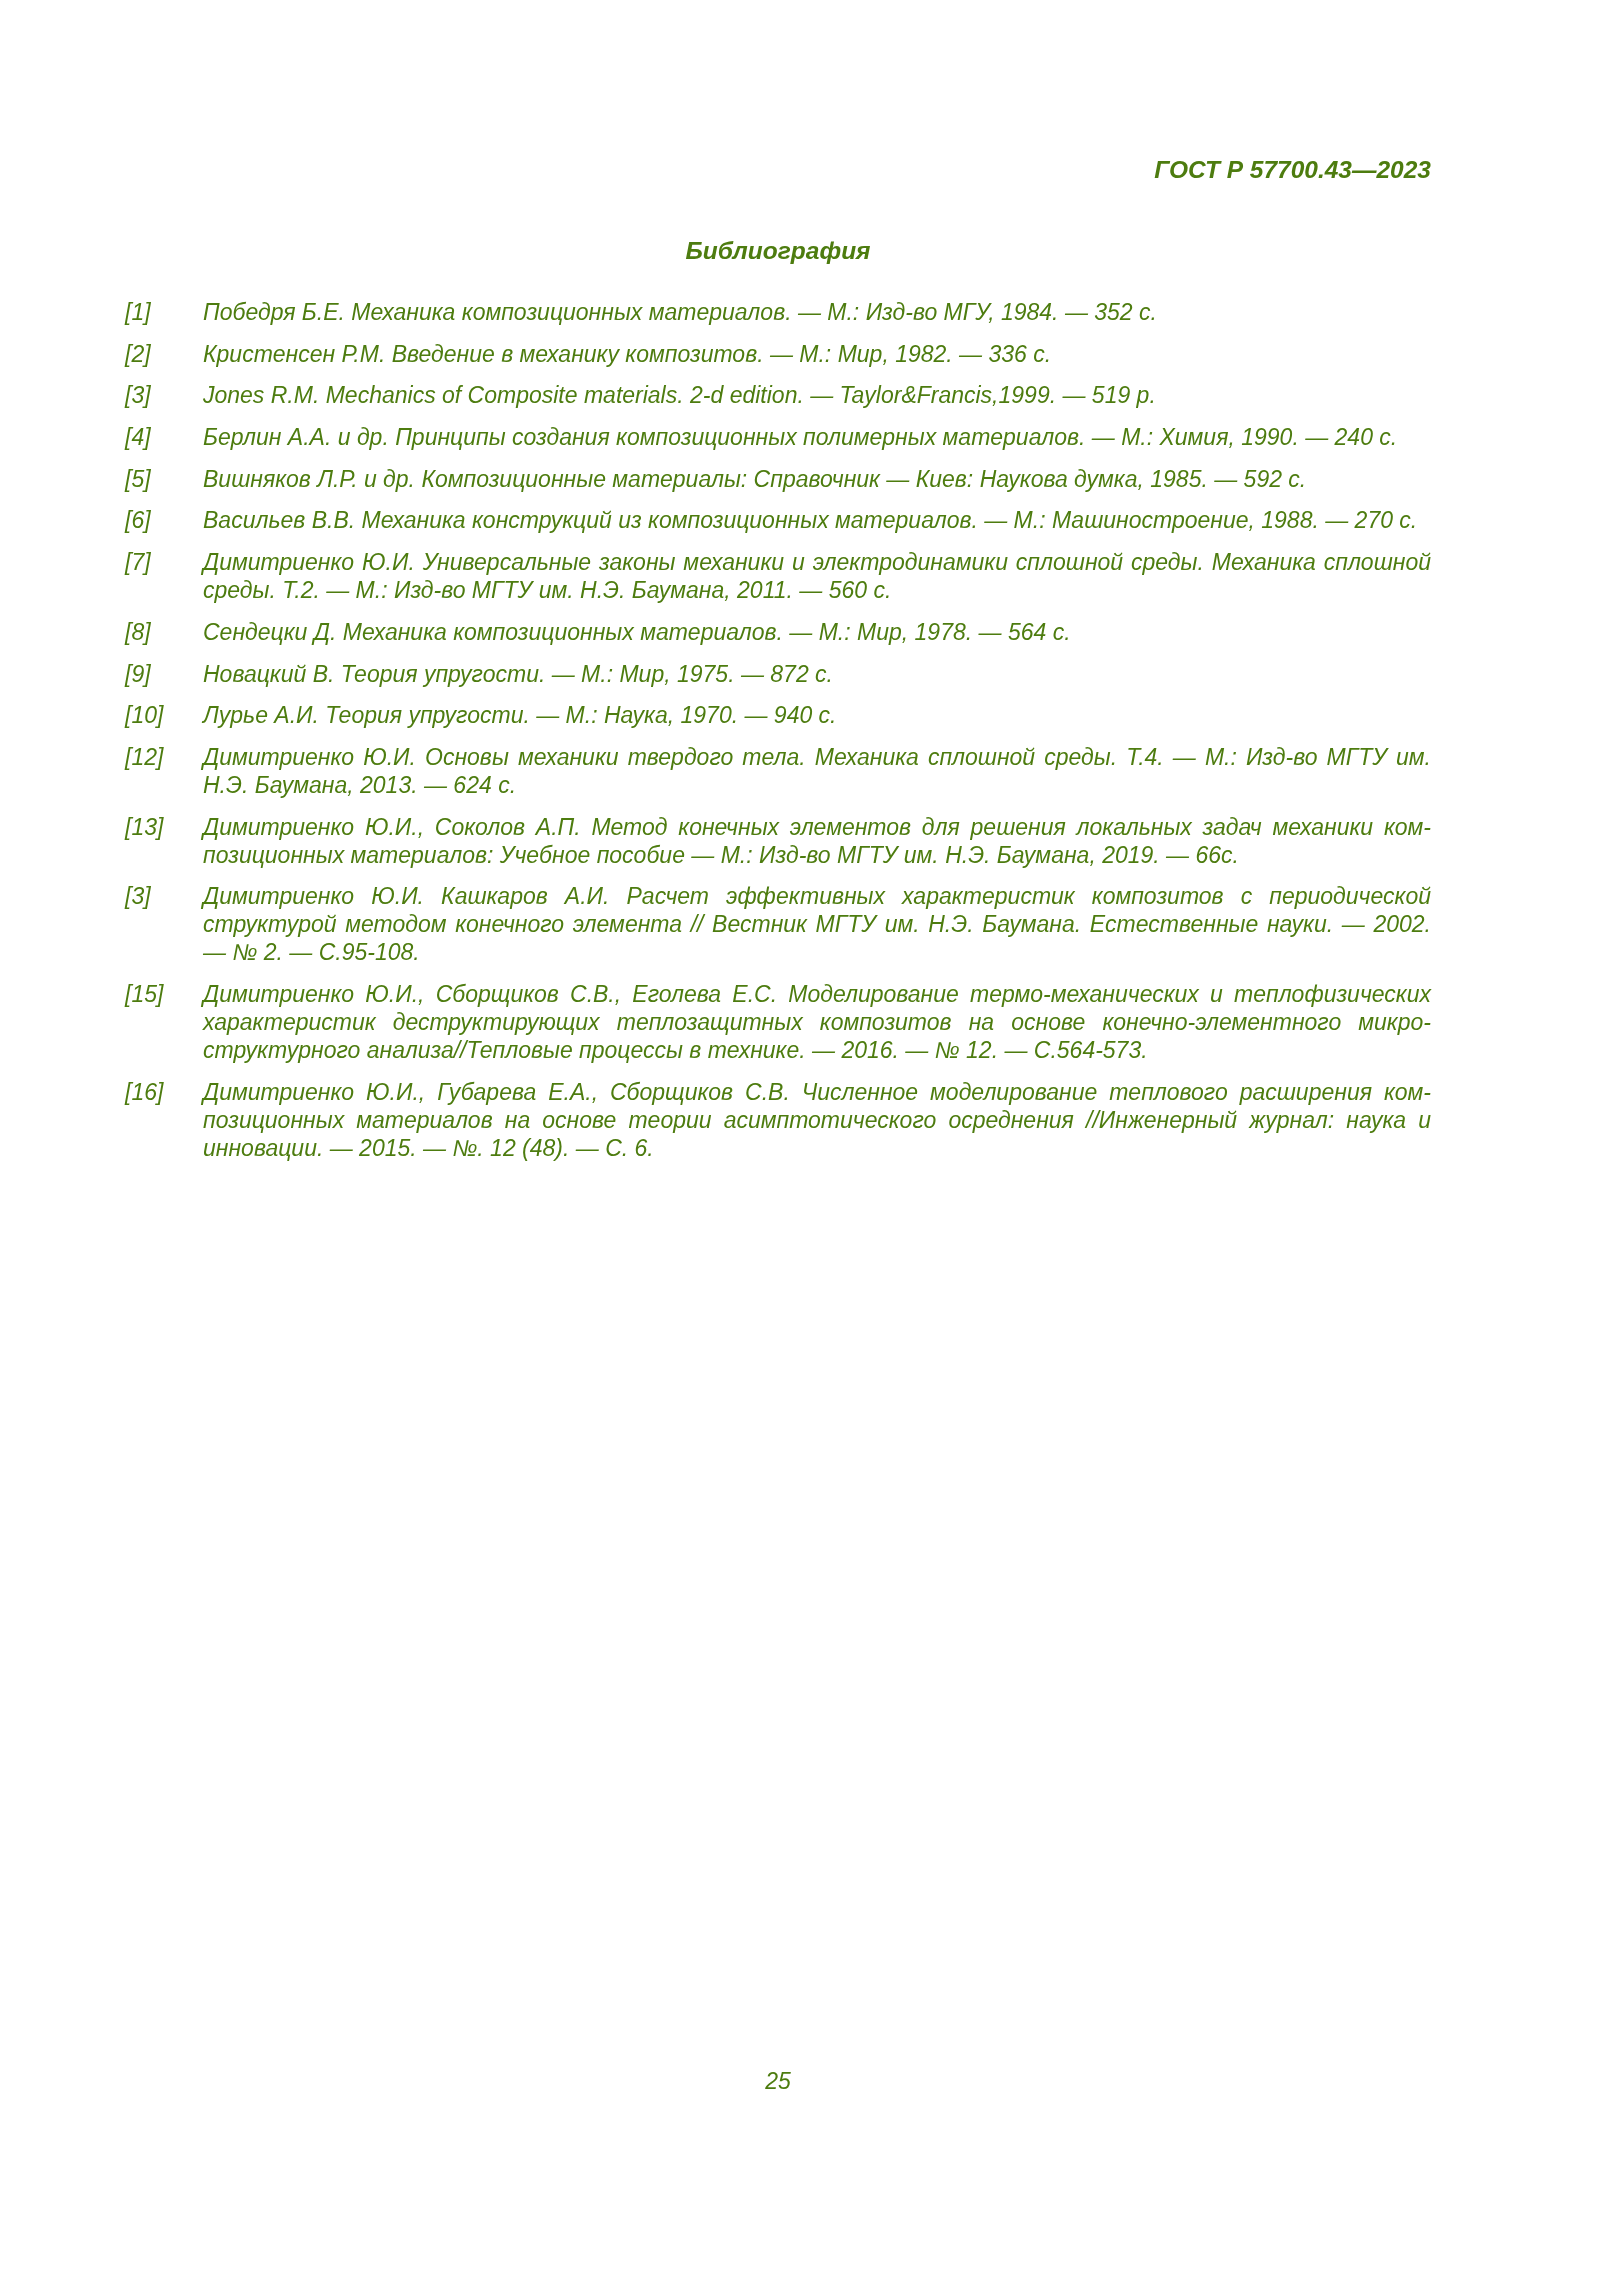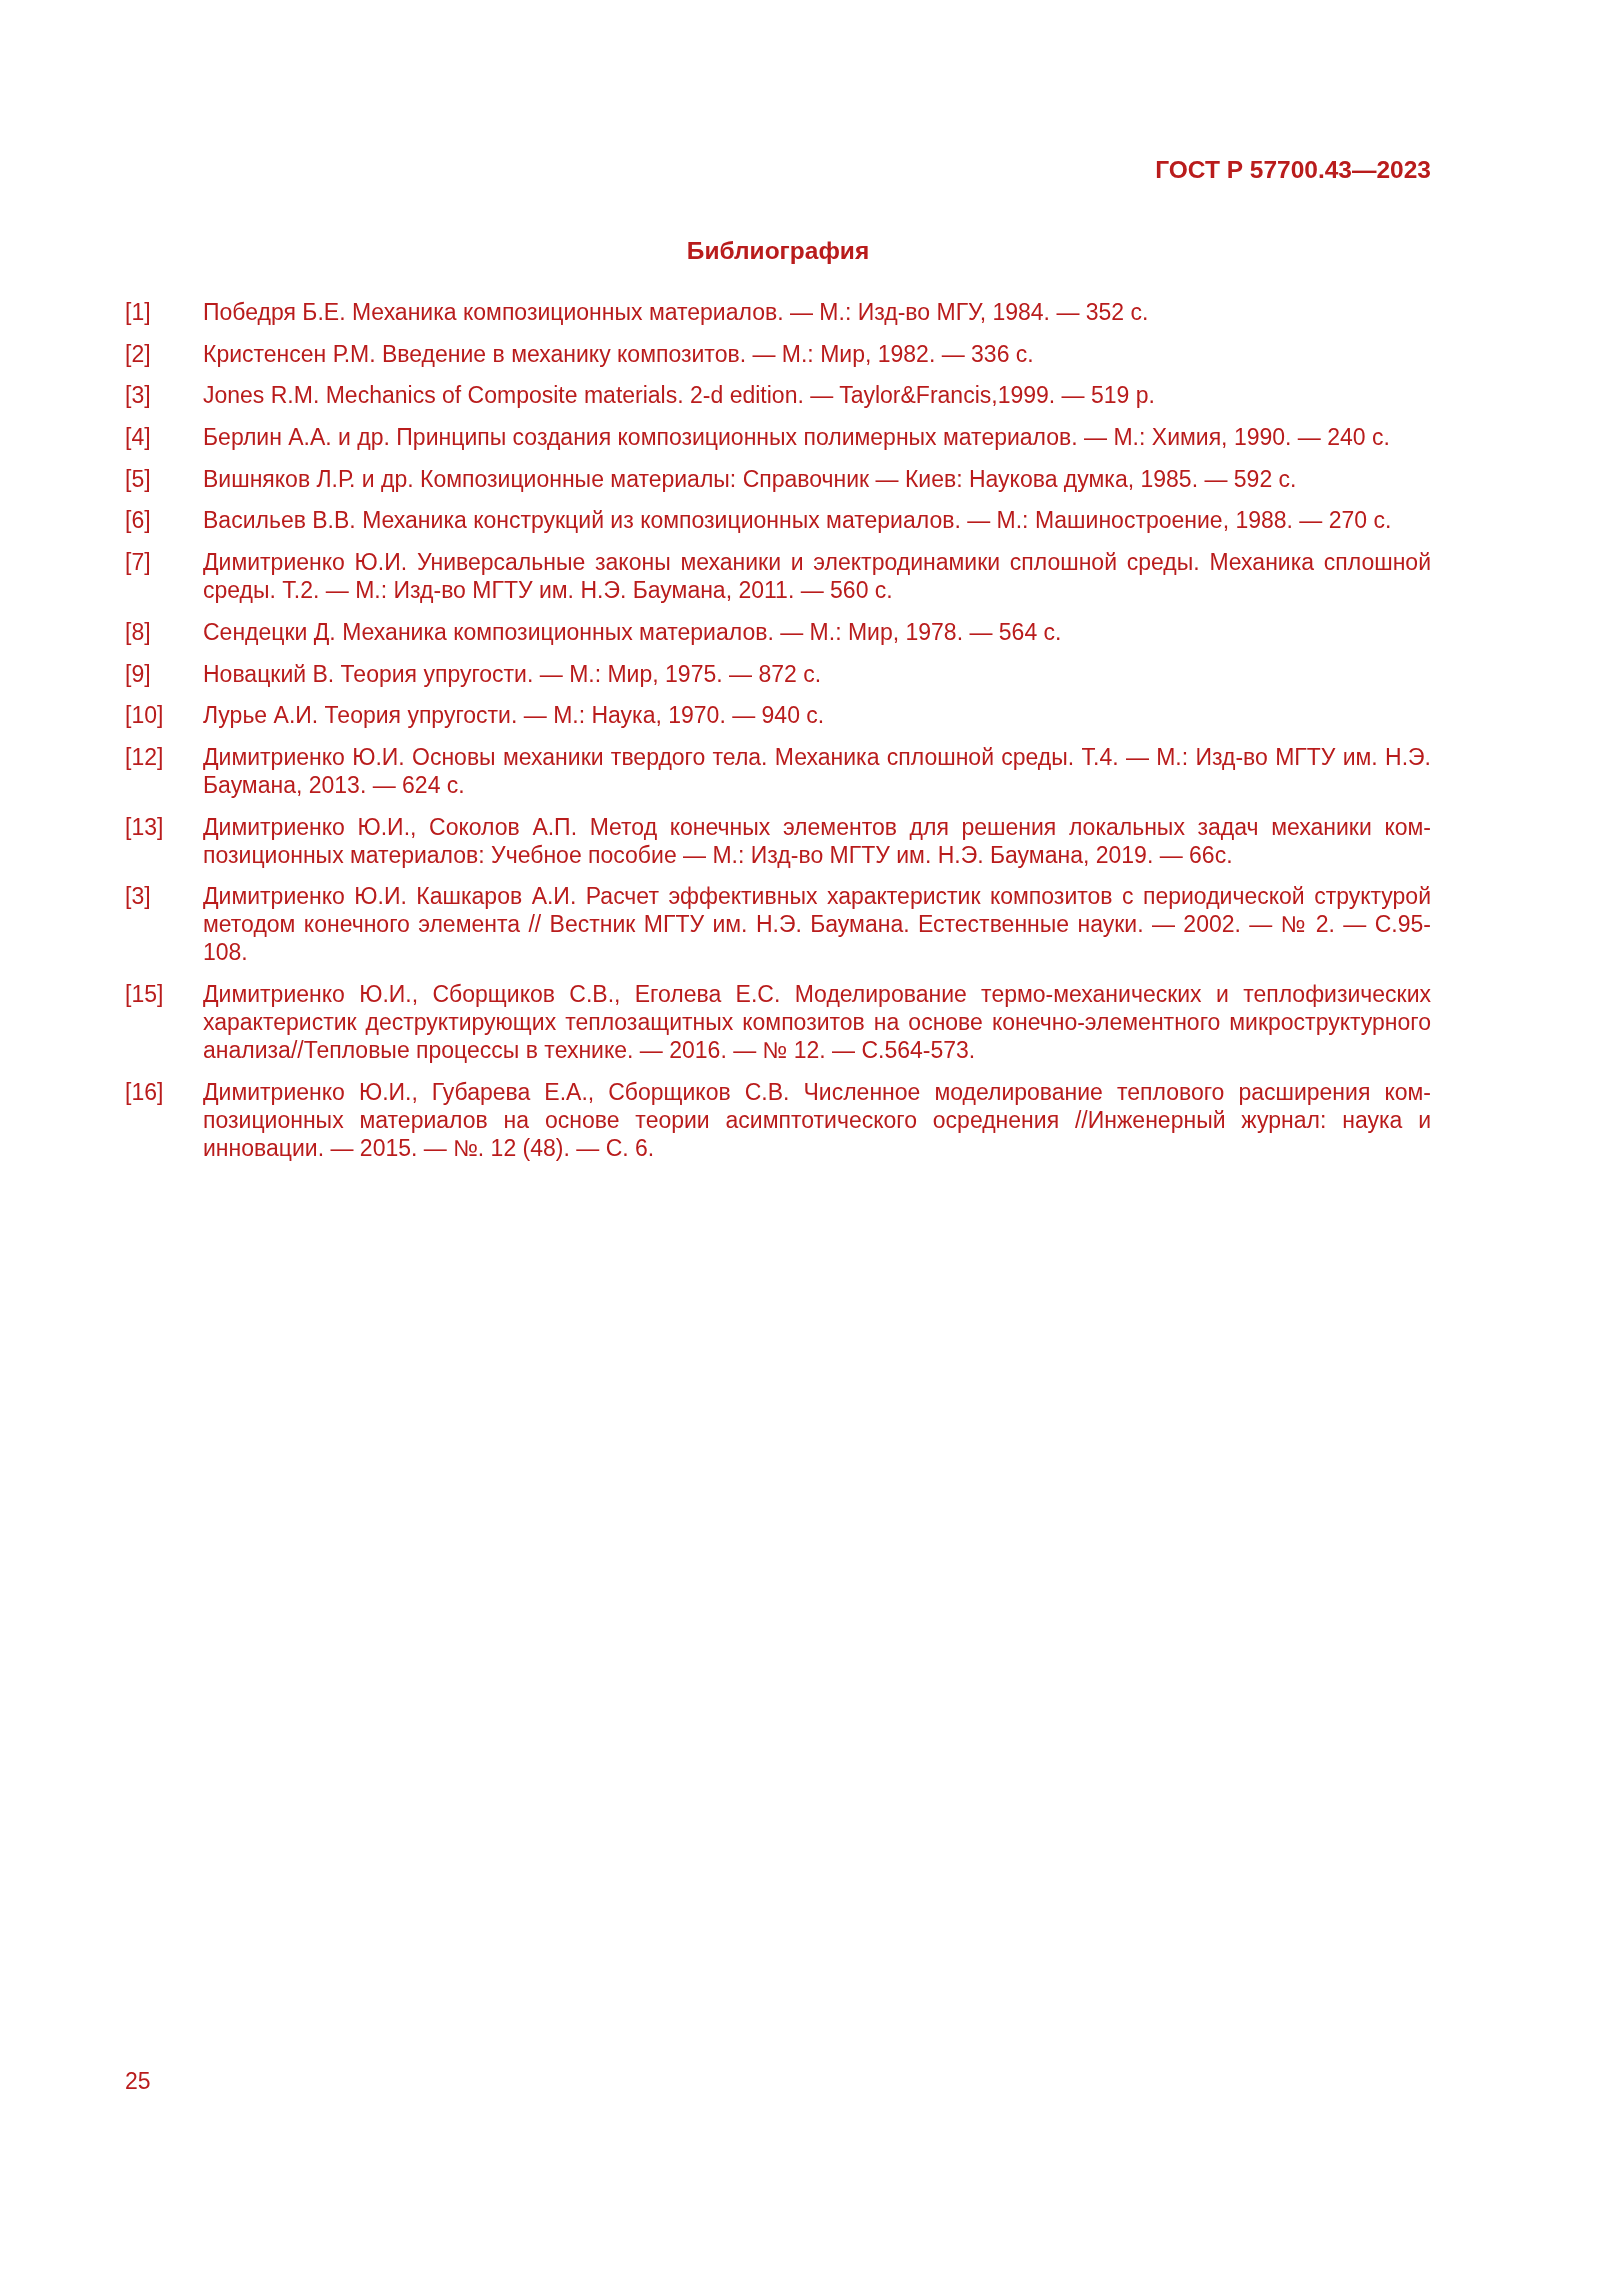--- a/index.html
+++ b/index.html
@@ -6,22 +6,23 @@
     margin: 0;
     padding: 0;
     background: #ffffff;
   }
   .page {
     position: relative;
     width: 1604px;
     height: 2293px;
     background: #ffffff;
     font-family: "Liberation Sans", "DejaVu Sans", sans-serif;
-    color: #b91c1c;
+    color: #4d7c0f;
     overflow: hidden;
+    font-style: italic;
   }
   .doc-header {
     position: absolute;
     top: 155px;
     left: 125px;
     width: 1306px;
     text-align: right;
     font-size: 24.5px;
     font-weight: bold;
     line-height: 29px;
@@ -60,21 +61,21 @@
   .ref-text {
     text-align: justify;
     hyphens: manual;
     -webkit-hyphens: manual;
   }
   .page-number {
     position: absolute;
     top: 2068px;
     left: 125px;
     width: 1306px;
-    text-align: left;
+    text-align: center;
     font-size: 23px;
     line-height: 27.4px;
   }
 </style>
 </head>
 <body>
 
 <div class="page">
   <div class="doc-header">ГОСТ Р 57700.43—2023</div>
 

